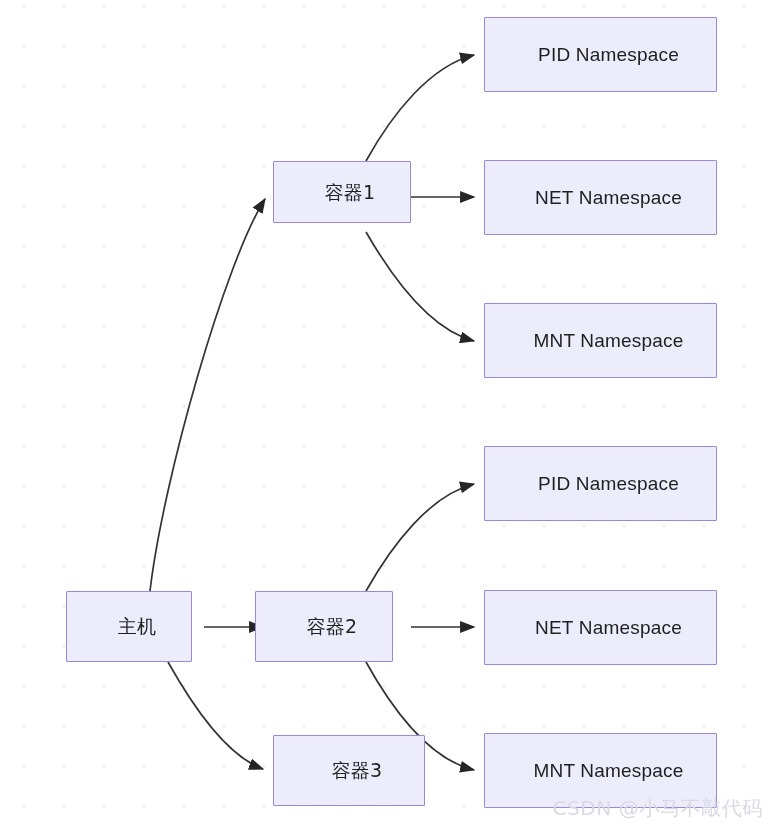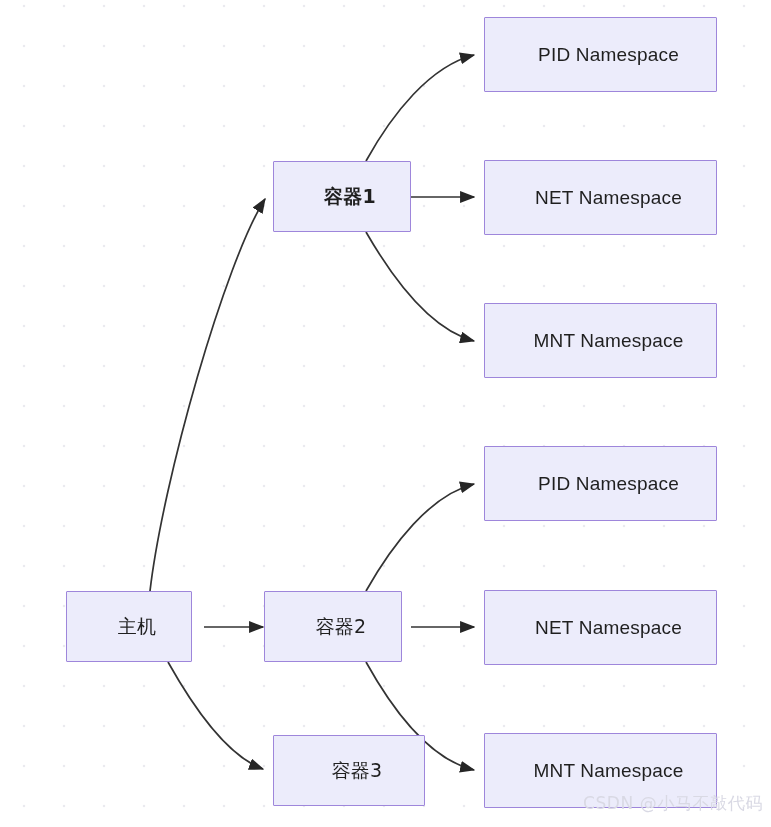--- a/index.html
+++ b/index.html
@@ -46,23 +46,23 @@
     font-family: "DejaVu Sans", "Liberation Sans", sans-serif;
     font-size: 19px;
   }
   .node-label {
     display: block;
     line-height: 1;
   }
   #watermark {
     position: absolute;
     right: 8px;
-    bottom: 12px;
+    bottom: 5px;
     font-family: "DejaVu Sans", "Liberation Sans", sans-serif;
-    font-size: 17px;
+    font-size: 20px;
     color: #d9d9e4;
     letter-spacing: .6px;
     user-select: none;
     white-space: nowrap;
     margin-left: 20px;
   }
 </style>
 </head>
 <body>
 
@@ -84,24 +84,24 @@
         <path d="M 366 591 C 392 545 430 495 474 484" stroke="#333333" marker-end="url(#arrowhead)"></path>
         <path d="M 411 627 L 474 627" stroke="#333333" marker-end="url(#arrowhead)"></path>
         <path d="M 366 662 C 396 716 432 760 474 770" stroke="#333333" marker-end="url(#arrowhead)"></path>
       </g>
   </svg>
 
   <div id="nodes">
       <div class="node cjk" style="left: 66px; top: 591px; width: 126px; height: 71px; background: rgb(236, 236, 251); border-color: rgb(158, 134, 219);">
         <span class="node-label">主机</span>
       </div>
-      <div class="node cjk" style="left: 273px; top: 161px; width: 138px; height: 71px; background: rgb(236, 236, 251); border-color: rgb(158, 134, 219); font-weight: bold;">
+      <div class="node cjk" style="left: 273px; top: 161px; width: 138px; height: 62px; background: rgb(236, 236, 251); border-color: rgb(158, 134, 219);">
         <span class="node-label">容器1</span>
       </div>
-      <div class="node cjk" style="left: 264px; top: 591px; width: 138px; height: 71px; background: rgb(236, 236, 251); border-color: rgb(158, 134, 219); text-align: center;">
+      <div class="node cjk" style="left: 255px; top: 591px; width: 138px; height: 71px; background: rgb(236, 236, 251); border-color: rgb(158, 134, 219); text-align: center;">
         <span class="node-label">容器2</span>
       </div>
       <div class="node cjk" style="left: 273px; top: 735px; width: 152px; height: 71px; background: rgb(236, 236, 251); border-color: rgb(158, 134, 219);">
         <span class="node-label">容器3</span>
       </div>
       <div class="node" style="left: 484px; top: 17px; width: 233px; height: 75px; background: rgb(236, 236, 251); border-color: rgb(158, 134, 219);">
         <span class="node-label">PID Namespace</span>
       </div>
       <div class="node" style="left: 484px; top: 160px; width: 233px; height: 75px; background: rgb(236, 236, 251); border-color: rgb(158, 134, 219);">
         <span class="node-label">NET Namespace</span>

